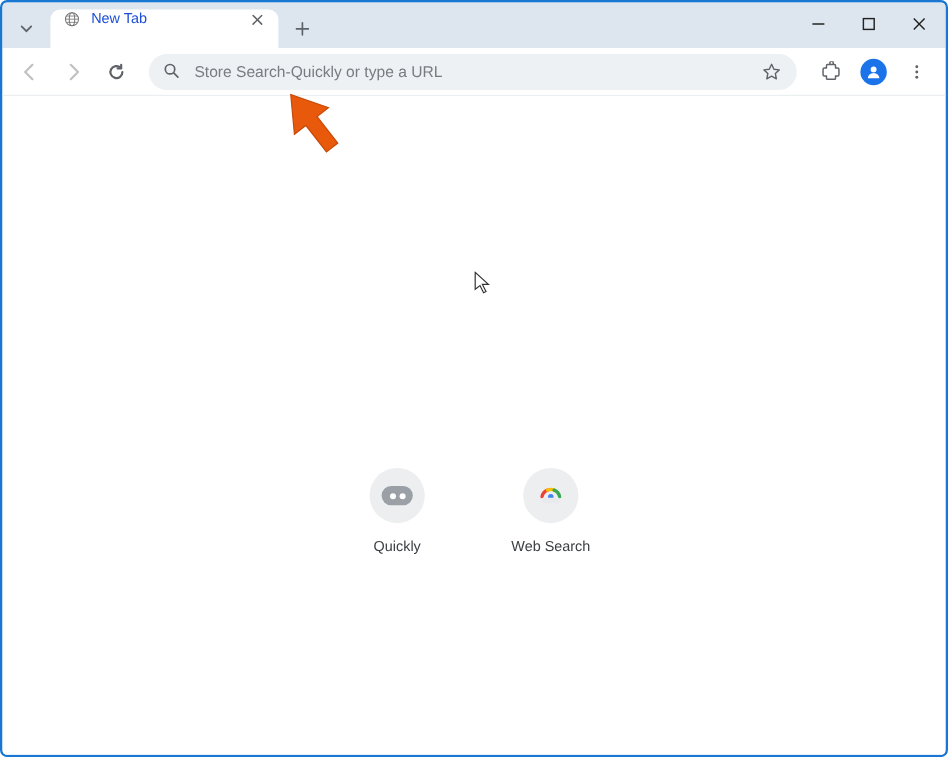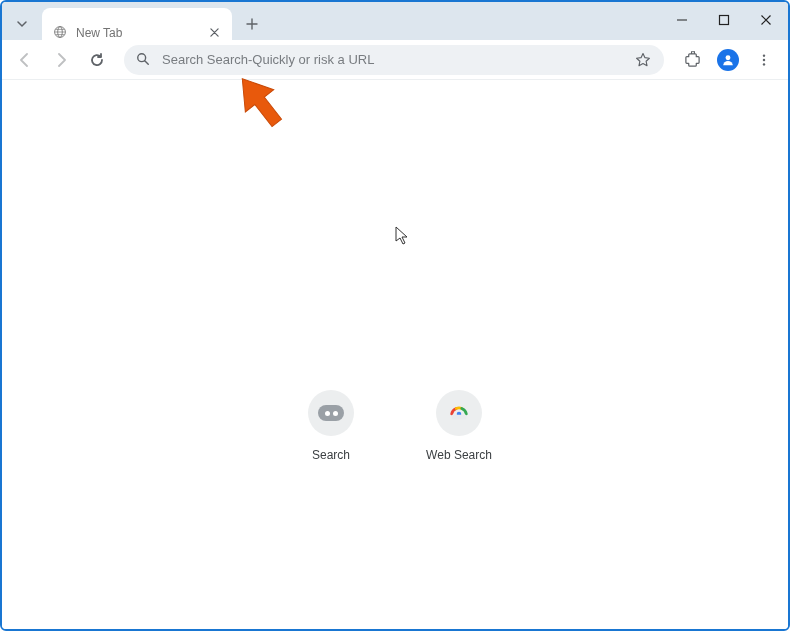--- a/index.html
+++ b/index.html
@@ -29,24 +29,24 @@
     margin-bottom: 4px;
     cursor: pointer;
   }
   .dropdown-btn svg { width: 10px; height: 10px; }
   .tab {
     background: #fff;
     height: 32px;
     min-width: 190px;
     border-radius: 8px 8px 0 0;
     display: flex;
-    align-items: flex-end;
+    align-items: flex-start;
     padding: 0 10px;
     font-size: 12px;
-    color: #737373;
+    color: #1d4ed8;
     position: relative;
     cursor: pointer;
   }
   .tab .favicon {
     width: 16px; height: 16px;
     border-radius: 50%;
     margin-right: 8px;
     display: flex; align-items: center; justify-content: center;
   }
   .tab .favicon svg { width: 14px; height: 14px; }
@@ -261,21 +261,21 @@
         <path d="M12 2 L12 5 L9 5" fill="none" stroke="#5f6368" stroke-width="1.8" stroke-linecap="round" stroke-linejoin="round"></path>
       </svg>
   </div>
   <div class="omnibox">
     <span class="search-icon-wrap">
       <svg viewBox="0 0 16 16" width="14" height="14">
           <circle cx="6.5" cy="6.5" r="4.5" fill="none" stroke="#5f6368" stroke-width="1.6"></circle>
           <path d="M10 10 L14 14" stroke="#5f6368" stroke-width="1.6" stroke-linecap="round"></path>
         </svg>
     </span>
-    <span class="placeholder">Search Search-Quickly or risk a URL</span>
+    <span class="placeholder">Store Search-Quickly or type a URL</span>
     <span class="bookmark">
       <svg viewBox="0 0 18 18" width="16" height="16">
           <path d="M9 1.8 L11.2 6.4 L16.2 7 L12.5 10.4 L13.5 15.4 L9 12.9 L4.5 15.4 L5.5 10.4 L1.8 7 L6.8 6.4 Z" fill="none" stroke="#5f6368" stroke-width="1.3" stroke-linejoin="round"></path>
         </svg>
     </span>
   </div>
   <div class="toolbar-right">
     <div class="ext-btn">
       <svg viewBox="0 0 18 18" width="17" height="17">
           <path d="M6 3 H12 A1 1 0 0 1 13 4 V6 H15 A1 1 0 0 1 16 7 V12 A1 1 0 0 1 15 13 H13 V15 A1 1 0 0 1 12 16 H6 A1 1 0 0 1 5 15 V13 H3 A1 1 0 0 1 2 12 V7 A1 1 0 0 1 3 6 H5 V4 A1 1 0 0 1 6 3 Z M8 1.5 A1.5 1.5 0 0 1 11 1.5 V3 H8 Z" fill="none" stroke="#5f6368" stroke-width="1.3" stroke-linejoin="round"></path>
@@ -304,21 +304,21 @@
   <div class="shortcuts">
     <div class="shortcut">
       <div class="bubble">
         <div>
           <div class="quickly-icon">
               <span class="eye"></span>
               <span class="eye"></span>
             </div>
         </div>
       </div>
-      <span class="label">Search</span>
+      <span class="label">Quickly</span>
     </div>
     <div class="shortcut">
       <div class="bubble">
         <svg viewBox="0 0 24 24" width="22" height="22">
           <path d="M3 12 A9 9 0 0 1 21 12 Z" fill="none"></path>
           <path d="M4 13 A8 8 0 0 1 9 7" stroke="#ea4335" stroke-width="3" fill="none" stroke-linecap="round"></path>
           <path d="M9 7 A8 8 0 0 1 15 7" stroke="#fbbc04" stroke-width="3" fill="none" stroke-linecap="round"></path>
           <path d="M15 7 A8 8 0 0 1 20 13" stroke="#34a853" stroke-width="3" fill="none" stroke-linecap="round"></path>
           <circle cx="12" cy="13" r="2.5" fill="#4285f4"></circle>
           <rect x="4" y="14" width="16" height="5" rx="1" fill="#e8eaed"></rect>

